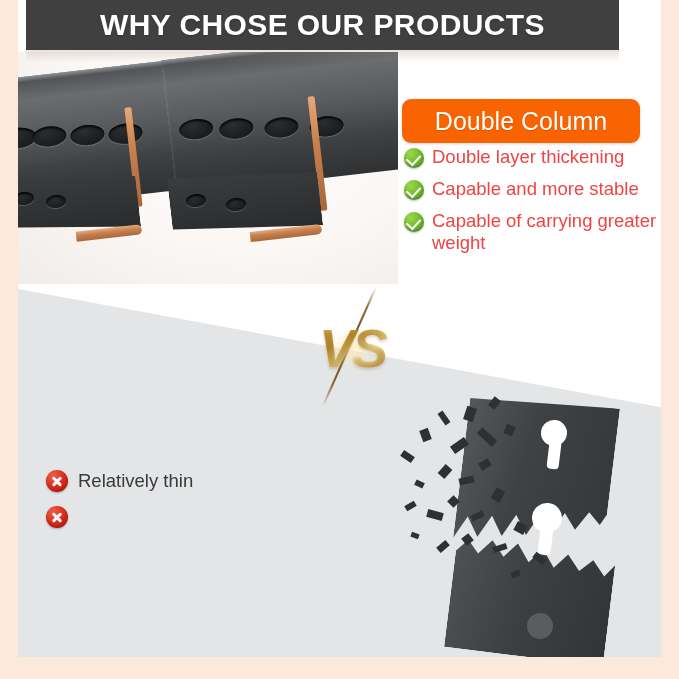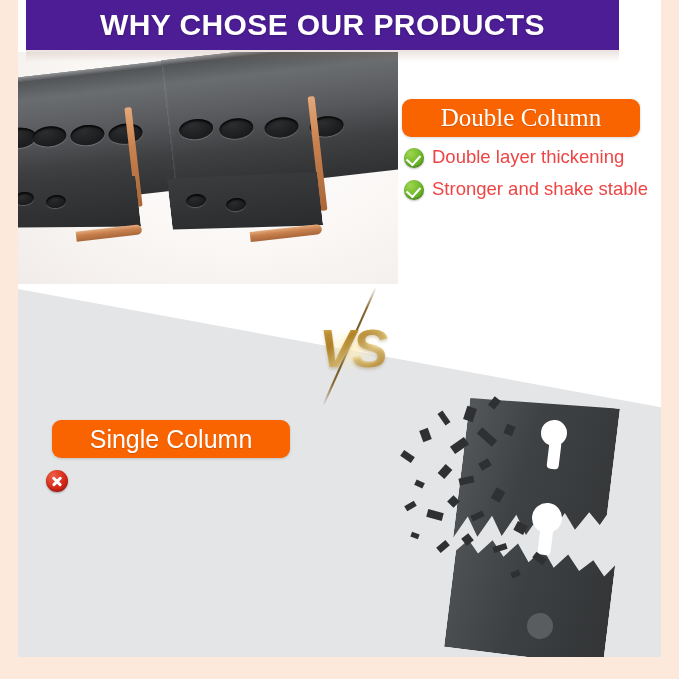--- a/index.html
+++ b/index.html
@@ -25,21 +25,21 @@
   }
   .grey-wedge-edge{
     position:absolute;left:0;top:0;width:643px;height:657px;
     background:linear-gradient(170deg, rgba(0,0,0,0.05), rgba(0,0,0,0) 3%);
     clip-path:polygon(0% 44.0%, 100% 62.0%, 100% 100%, 0% 100%);
   }
 
   
   .banner{
     position:absolute;left:26px;top:0px;width:593px;height:50px;
-    background:#4c1d95;
+    background:#404040;
     display:flex;align-items:center;justify-content:center;
     z-index:6;
   }
   .banner-title{
     color:#ffffff;font-weight:bold;font-size:30px;letter-spacing:0.4px;
     text-shadow:0 1px 2px rgba(0,0,0,0.22);
     white-space:nowrap;
   }
   .banner-shadow{
     position:absolute;left:26px;top:50px;width:593px;height:12px;
@@ -109,21 +109,21 @@
   }
 
   
   .badge{
     position:absolute;background:#f96400;border-radius:9px;
     display:flex;align-items:center;justify-content:center;
     z-index:8;box-shadow:0 1px 3px rgba(0,0,0,0.16);
   }
   .badge-label{color:#fff;font-size:25px;font-weight:normal;white-space:nowrap;
     text-shadow:0 1px 1px rgba(0,0,0,0.16);}
-  #badge-double{left:384px;top:99px;width:238px;height:38px;font-family:Liberation Serif, serif;}
+  #badge-double{left:384px;top:99px;width:238px;height:44px;}
   #badge-single{left:34px;top:420px;width:238px;height:38px;}
 
   
   .pro-list{position:absolute;left:386px;top:146px;width:260px;z-index:8;}
   .pro-item{display:flex;align-items:flex-start;margin-bottom:10px;}
   .ico-check{
     flex:0 0 auto;width:20px;height:20px;border-radius:50%;margin-right:8px;margin-top:2px;
     background:radial-gradient(circle at 32% 28%, #9ed64d 0%, #6cb72a 55%, #4b8c18 100%);
     box-shadow:0 1px 2px rgba(0,0,0,0.28), inset 0 -1px 2px rgba(0,0,0,0.25);
     position:relative;
@@ -264,36 +264,41 @@
     <div class="vs-wrap">
       <div class="vs-crack"></div>
       <div class="vs-glow"></div>
       <div class="vs-text">VS</div>
     </div>
 
     <div class="badge" id="badge-double">
       <span class="badge-label">Double Column</span>
     </div>
 
-    <div class="badge" id="badge-single">
-      <span class="badge-label">Single Column</span>
-    </div>
 
     <div class="pro-list">
       <div class="pro-item">
         <span class="ico-check"></span>
         <span class="pro-text">Double layer thickening</span>
       </div>
       <div class="pro-item">
         <span class="ico-check"></span>
-        <span class="pro-text">Stronger and shake stable</span>
+        <span class="pro-text">Capable and more stable</span>
+      </div>
+      <div class="pro-item">
+        <span class="ico-check"></span>
+        <span class="pro-text">Capable of carrying greater weight</span>
       </div>
     </div>
 
     <div class="con-list">
+      <div class="con-item">
+        <span class="ico-x"></span>
+        <span class="con-text">Relatively thin</span>
+      </div>
       <div class="con-item">
         <span class="ico-x"></span>
       </div>
     </div>
 
   </div>
 
   <div class="banner-shadow"></div>
   <div class="banner">
     <span class="banner-title">WHY CHOSE OUR PRODUCTS</span>

